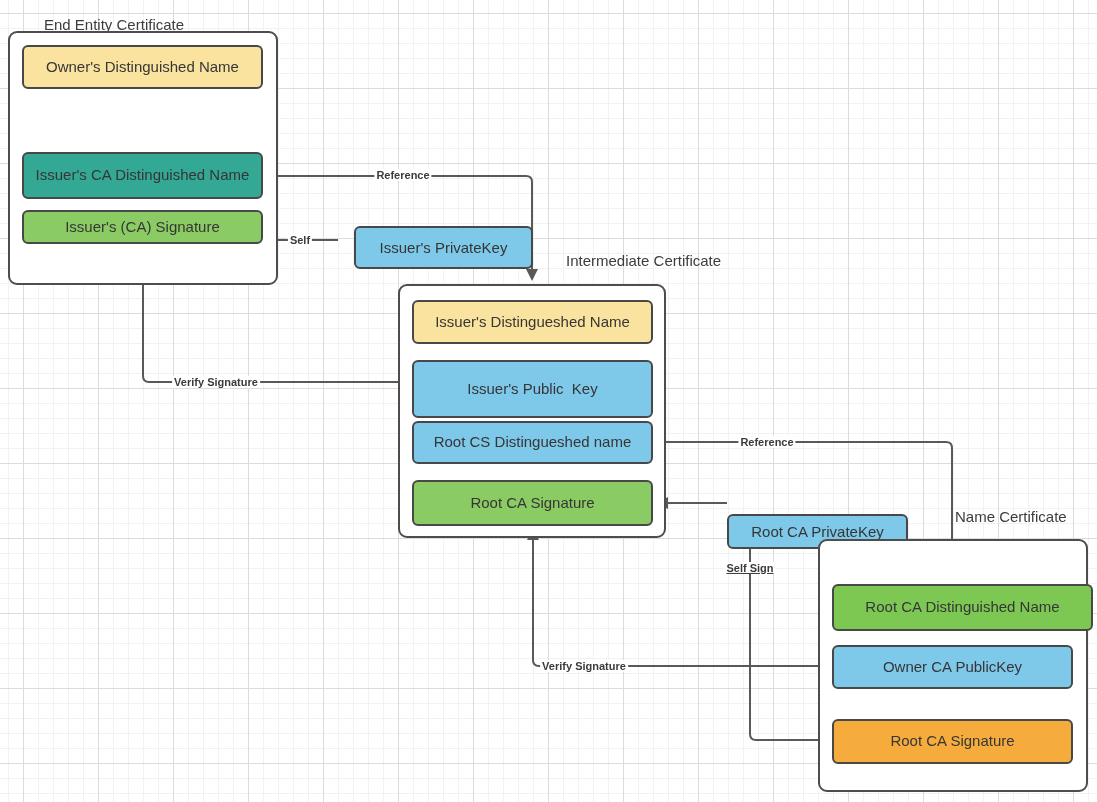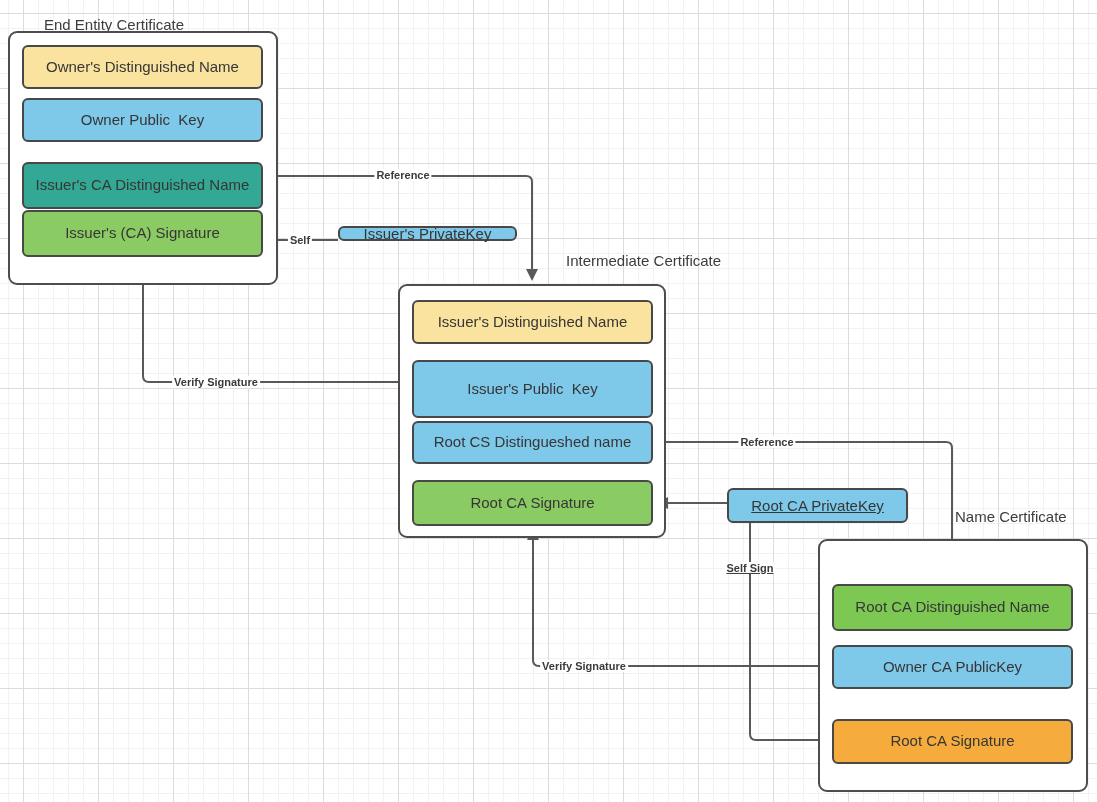--- a/index.html
+++ b/index.html
@@ -124,58 +124,55 @@
       <polygon points="533,528 527,540 539,540"></polygon>
     </g>
   </svg>
 
   <div class="cert-title" style="left:44px; top:4px;margin-top:12px;">End Entity Certificate</div>
   <div class="cert" style="left:8px; top:31px; width:270px; height:254px;"></div>
 
   <div class="field" style="left: 22px; top: 45px; width: 241px; height: 44px; background: rgb(250, 227, 158);">
     <span>Owner's Distinguished Name</span>
   </div>
-  <div class="field" style="left: 22px; top: 98px; width: 241px; height: 44px; background: rgb(126, 200, 234);">
-    <span>Owner Public  Key</span>
-  </div>
-  <div class="field" style="left: 22px; top: 152px; width: 241px; height: 47px; background: rgb(51, 168, 148); margin-top: 10px;">
+  <div class="field" style="left: 22px; top: 152px; width: 241px; height: 47px; background: rgb(51, 168, 148);">
     <span>Issuer's CA Distinguished Name</span>
   </div>
-  <div class="field" style="left: 22px; top: 210px; width: 241px; height: 47px; background: rgb(139, 203, 99);">
+  <div class="field" style="left: 22px; top: 210px; width: 241px; height: 34px; background: rgb(139, 203, 99);">
     <span>Issuer's (CA) Signature</span>
   </div>
 
-  <div class="keybox" style="left: 338px; top: 226px; width: 179px; height: 15px; background: rgb(126, 200, 234);">
+  <div class="keybox" style="left: 354px; top: 226px; width: 179px; height: 43px; background: rgb(126, 200, 234);">
     <span>Issuer's PrivateKey</span>
   </div>
 
   <div class="cert-title" style="left:566px; top:252px;">Intermediate Certificate</div>
   <div class="cert" style="left:398px; top:284px; width:268px; height:254px;"></div>
 
   <div class="field" style="left: 412px; top: 300px; width: 241px; height: 44px; background: rgb(250, 227, 158);">
-    <span>Issuer's Distinguished Name</span>
+    <span>Issuer's Distingueshed Name</span>
   </div>
   <div class="field" style="left: 412px; top: 360px; width: 241px; height: 58px; background: rgb(126, 200, 234);">
     <span>Issuer's Public  Key</span>
   </div>
   <div class="field" style="left: 412px; top: 421px; width: 241px; height: 43px; background: rgb(126, 200, 234); text-align: right;">
     <span>Root CS Distingueshed name</span>
   </div>
   <div class="field" style="left: 412px; top: 480px; width: 241px; height: 46px; background: rgb(139, 203, 99);">
     <span>Root CA Signature</span>
   </div>
 
-  <div class="keybox" style="left: 727px; top: 488px; width: 181px; height: 35px; background: rgb(126, 200, 234); text-decoration: underline;">
+  <div class="keybox" style="left: 727px; top: 514px; width: 181px; height: 35px; background: rgb(126, 200, 234);">
     <span>Root CA PrivateKey</span>
   </div>
 
   <div class="cert-title" style="left:955px; top:508px;">Name Certificate</div>
   <div class="cert" style="left:818px; top:539px; width:270px; height:253px;"></div>
 
-  <div class="field" style="left: 832px; top: 584px; width: 241px; height: 47px; background: rgb(124, 200, 83);">
+  <div class="field" style="left: 832px; top: 584px; width: 261px; height: 47px; background: rgb(124, 200, 83);">
     <span>Root CA Distinguished Name</span>
   </div>
   <div class="field" style="left: 832px; top: 645px; width: 241px; height: 44px; background: rgb(126, 200, 234);">
     <span>Owner CA PublicKey</span>
   </div>
   <div class="field" style="left: 832px; top: 719px; width: 241px; height: 45px; background: rgb(246, 172, 61);">
     <span>Root CA Signature</span>
   </div>
 
   <div class="wire-label" style="left:403px; top:175px;">Reference</div>

